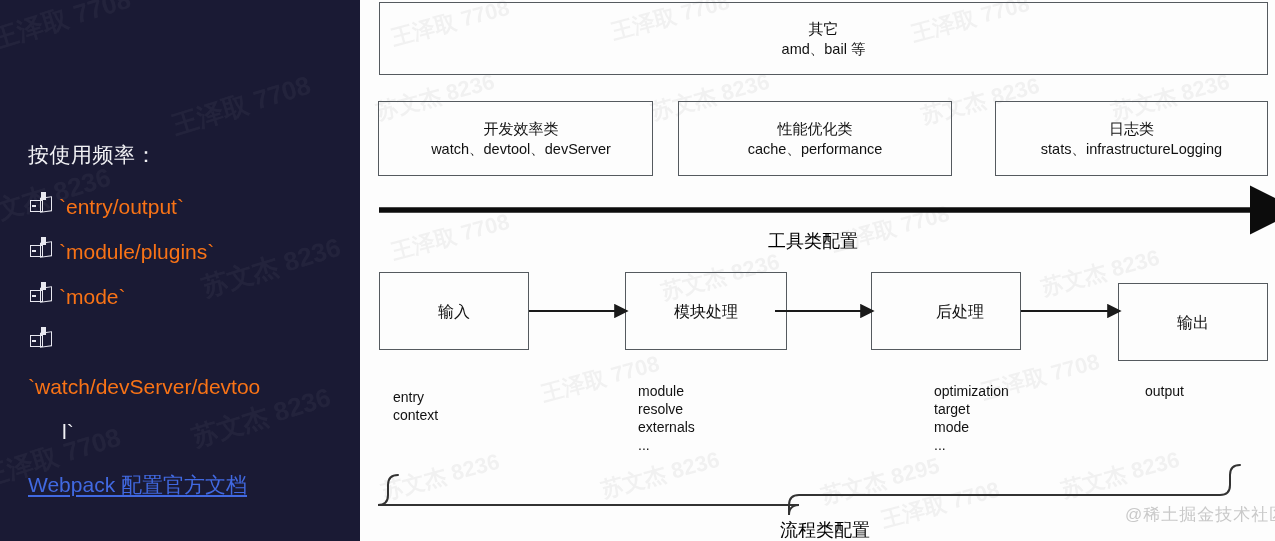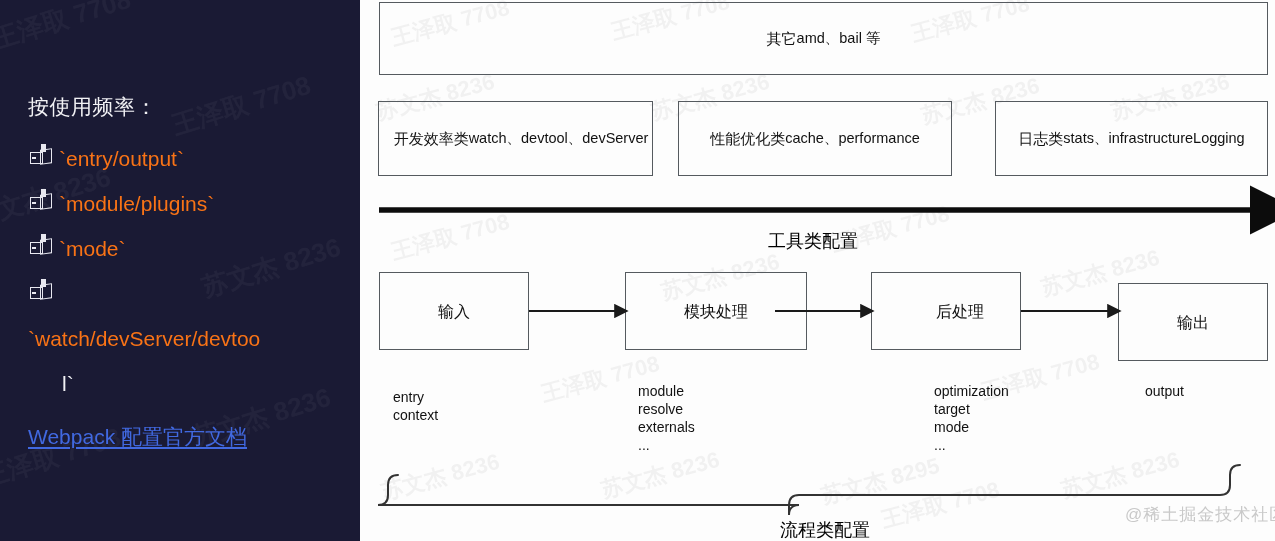--- a/index.html
+++ b/index.html
@@ -42,20 +42,21 @@
     top: 92px;
     width: 340px;
     color: #ffffff;
   }
   .side-heading {
     font-size: 21px;
     line-height: 30px;
     color: #f2f2f5;
     margin-bottom: 14px;
     letter-spacing: .5px;
+    margin-top: 48px;
   }
   .side-item {
     display: flex;
     align-items: flex-start;
     font-size: 21px;
     line-height: 45px;
     color: #f97316;
     white-space: nowrap;
   }
   .side-item .bullet-icon {
@@ -134,21 +135,21 @@
     transform: rotate(-15deg);
     pointer-events: none;
     user-select: none;
   }
   .dbox {
     position: absolute;
     border: 1.6px solid #555a5f;
     background: transparent;
     box-sizing: border-box;
     display: flex;
-    flex-direction: row;
+    flex-direction: column;
     align-items: center;
     justify-content: center;
     text-align: center;
     color: #111;
   }
   .dbox .l1 { font-size: 15px; line-height: 21px; }
   .dbox .l2 { font-size: 14.5px; line-height: 21px; }
   .dbox .single { font-size: 16px; line-height: 21px; }
 
   .flowlabel {
@@ -276,21 +277,21 @@
     </div>
 
     <div class="dbox" style="left:635px; top:101px; width:273px; height:75px;align-items:center;">
       <div class="l1">日志类</div>
       <div class="l2">stats、infrastructureLogging</div>
     </div>
 
     <div class="dbox" style="left:19px; top:272px; width:150px; height:78px;">
       <div class="single">输入</div>
     </div>
-    <div class="dbox" style="left:265px; top:272px; width:182px; height:78px;">
+    <div class="dbox" style="left:265px; top:272px; width:162px; height:78px;">
       <div class="single">模块处理</div>
     </div>
     <div class="dbox" style="left:511px; top:272px; width:150px; height:78px;padding-left:28px;">
       <div class="single">后处理</div>
     </div>
     <div class="dbox" style="left:758px; top:283px; width:150px; height:78px;">
       <div class="single">输出</div>
     </div>
 
     <div class="caption" style="left:408px; top:229px;">工具类配置</div>

